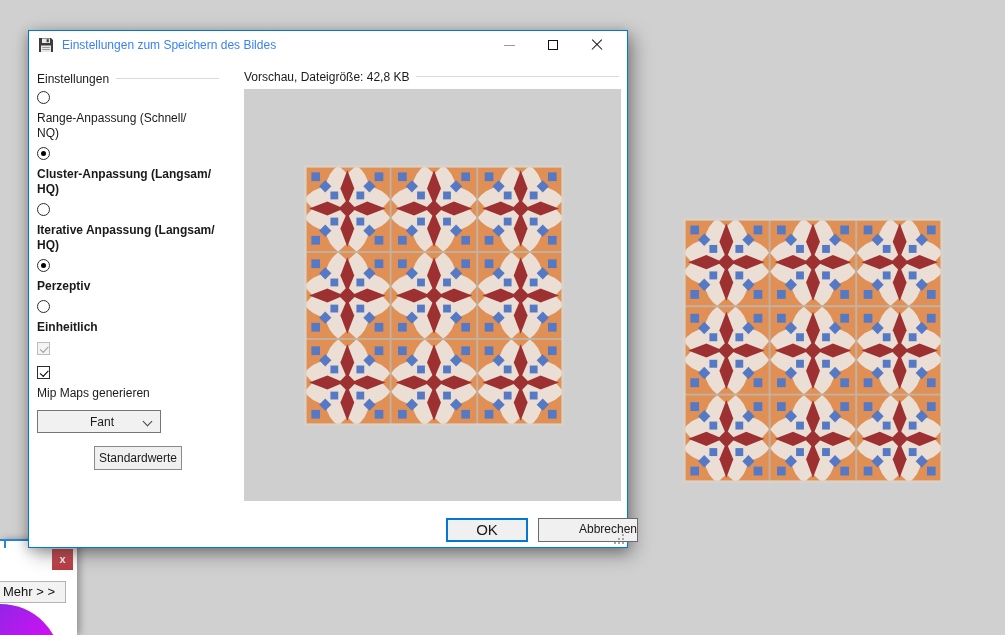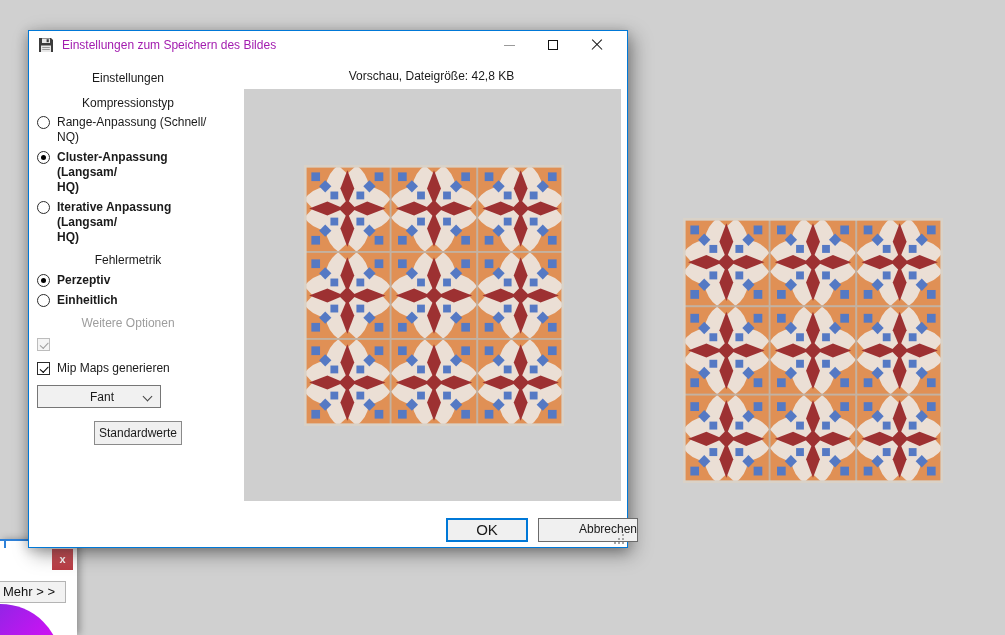--- a/index.html
+++ b/index.html
@@ -29,45 +29,45 @@
          border-radius:50%;
          background:linear-gradient(135deg, var(--circle-from,#7a2ce0) 10%, #c614f2 55%, var(--circle-to,#ff00d4) 90%);}
 
   
   .dialog{position:absolute; left:28px; top:30px; width:600px; height:518px;
           background:#fff; border:1px solid var(--accent);
           box-shadow:5px 6px 18px rgba(0,0,0,.38), -2px 2px 10px rgba(0,0,0,.18);}
   .titlebar{position:absolute; left:0; top:0; width:100%; height:28px; background:#fff;
             display:flex; align-items:center;}
   .titlebar .app-icon{margin-left:9px; width:16px; height:16px; flex:none;}
-  .titlebar .title{margin-left:8px; font-size:12px; color:#a21caf; white-space:nowrap;}
+  .titlebar .title{margin-left:8px; font-size:12px; color:#3b82f6; white-space:nowrap;}
   .win-controls{position:absolute; right:8px; top:0; height:28px; display:flex;}
   .win-btn{width:44px; height:28px; display:flex; align-items:center; justify-content:center;}
   .glyph-min{width:11px; height:1px; background:#9a9a9a;}
   .glyph-max{width:10px; height:10px; border:1px solid #111;}
   .glyph-close{position:relative; width:12px; height:12px;}
   .glyph-close::before,.glyph-close::after{content:""; position:absolute; left:-1px; top:5px;
       width:14px; height:1.4px; background:#111;}
   .glyph-close::before{transform:rotate(45deg);} .glyph-close::after{transform:rotate(-45deg);}
 
   
   .left-col{position:absolute; left:8px; top:28px; width:182px;}
-  .group-row{display:flex; align-items:center; gap:7px; height:15px;flex-direction:column;}
+  .group-row{display:flex; align-items:center; gap:7px; height:15px;}
   .group-row .rule{flex:1; border-top:1px solid #dadada;}
   .group-row.dim{color:#9d9d9d;}
   .mt12{margin-top:12px;}.mt10{margin-top:10px;}.mt8{margin-top:8px;}
   .mt6{margin-top:6px;}.mt5{margin-top:5px;font-weight:bold;}.mt4{margin-top:4px;}.mt9{margin-top:9px;}
 
   .combo{height:23px; background:#f1f1f1; border:1px solid #767676; display:flex;
          align-items:center; padding-left:6px; position:relative;}
   .combo .chev{position:absolute; right:9px; top:7px; width:7px; height:7px;
          border-right:1.5px solid #444; border-bottom:1.5px solid #444; transform:rotate(45deg);}
   .combo.small{width:124px;justify-content:center;}
 
-  .opt-row{display:flex; gap:7px; line-height:15px;}
+  .opt-row{display:flex; gap:7px; line-height:15px;flex-direction:column;}
   .radio{flex:none; width:13px; height:13px; border:1px solid #2b2b2b; border-radius:50%;
          margin-top:1px; position:relative; background:#fff;}
   .radio.on::after{content:""; position:absolute; left:3px; top:3px; width:5px; height:5px;
          border-radius:50%; background:#000;}
   .checkbox{flex:none; width:13px; height:13px; border:1px solid #2b2b2b; margin-top:1px;
          position:relative; background:#fff;}
   .checkbox.on::after{content:""; position:absolute; left:2px; top:2.5px; width:7px; height:3.5px;
          border-left:1.6px solid #000; border-bottom:1.6px solid #000; transform:rotate(-47deg);}
   .checkbox.disabled{border-color:#bcbcbc; background:#f4f4f4;}
   .checkbox.disabled.on::after{border-color:#9e9e9e;}
@@ -192,59 +192,47 @@
   </div>
 
   <div class="left-col">
 
     <div class="group-row mt12">
       <span>Einstellungen</span>
       <span class="rule"></span>
     </div>
 
 
-    <div class="group-row mt10">
-      <span>Kompressionstyp</span>
-      <span class="rule"></span>
-    </div>
 
     <div class="opt-row mt4">
       <span class="radio"></span>
       <span class="opt-label"><span>Range-Anpassung (Schnell/</span><br><span>NQ)</span></span>
     </div>
 
     <div class="opt-row mt5">
       <span class="radio on"></span>
       <span class="opt-label"><span>Cluster-Anpassung (Langsam/</span><br><span>HQ)</span></span>
     </div>
 
     <div class="opt-row mt5">
       <span class="radio"></span>
       <span class="opt-label"><span>Iterative Anpassung (Langsam/</span><br><span>HQ)</span></span>
     </div>
 
-    <div class="group-row mt8">
-      <span>Fehlermetrik</span>
-      <span class="rule"></span>
-    </div>
 
     <div class="opt-row mt5">
       <span class="radio on"></span>
       <span class="opt-label">Perzeptiv</span>
     </div>
 
     <div class="opt-row mt5">
       <span class="radio"></span>
       <span class="opt-label">Einheitlich</span>
     </div>
 
-    <div class="group-row dim mt8">
-      <span>Weitere Optionen</span>
-      <span class="rule"></span>
-    </div>
 
     <div class="opt-row mt6">
       <span class="checkbox disabled on"></span>
     </div>
 
     <div class="opt-row mt10">
       <span class="checkbox on"></span>
       <span class="opt-label">Mip Maps generieren</span>
     </div>
 

